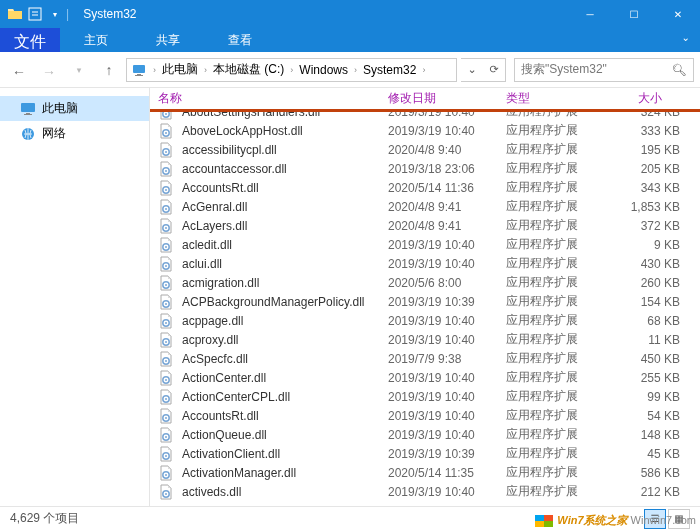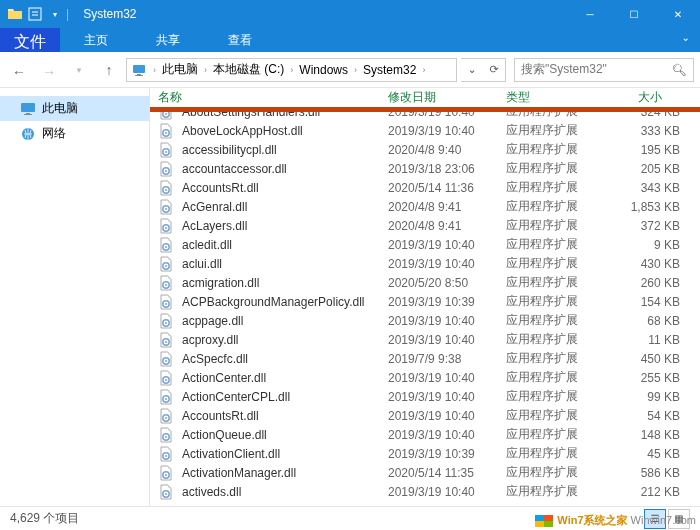--- a/index.html
+++ b/index.html
@@ -29,41 +29,41 @@
 .searchbox { width: 180px; height: 24px; border: 1px solid #ccc; display: flex; align-items: center; font-size: 12px; color: #777; padding: 0 6px; margin-left: 4px; }
 .searchbox .s-icon { margin-left: auto; color: #555; }
 
 .body-area { display: flex; height: 418px; }
 .sidebar { width: 150px; border-right: 1px solid #e5e5e5; padding-top: 8px; font-size: 12px; overflow:hidden;}
 .sidebar .side-item { display: flex; align-items: center; padding: 4px 8px 4px 20px; gap: 6px; }
 .sidebar .side-item.active { background: #cde8ff; }
 .sidebar .side-ico { width: 16px; height: 16px; display:flex; align-items:center; justify-content:center; }
 
 .listview { flex: 1; display: flex; flex-direction: column; font-size: 12px; position: relative; }
-.lv-header { display: flex; border-bottom: 5px solid #c2410c; color: #15803d; height: 24px; align-items: center; padding-right: 17px; }
+.lv-header { display: flex; border-bottom: 3px solid #c2410c; color: #a21caf; height: 24px; align-items: center; padding-right: 17px; }
 .lv-header .col { padding: 0 8px; border-right: 1px solid transparent; }
 .col-name { width: 230px; }
 .col-date { width: 118px; }
 .col-type { width: 100px; }
 .col-size { flex:1; text-align: right; padding-right: 20px !important; }
 .lv-rows { flex: 1; overflow-y: scroll; }
 .row { display: flex; align-items: center; height: 19px; padding-left: 0; }
 .row .cell { padding: 0 8px; white-space: nowrap; overflow: hidden; text-overflow: ellipsis; color: #333; }
 .row .cell.col-name { display: flex; align-items: center; gap: 8px; }
 .row .cell.col-date, .row .cell.col-type { color: #666; }
 .row .cell.col-size { color: #666; }
 .file-ico { width: 16px; height: 16px; flex-shrink: 0; display:flex; align-items:center; justify-content:center; }
 
 .statusbar { height: 24px; border-top: 1px solid #e5e5e5; display: flex; align-items: center; font-size: 12px; color: #555; padding: 0 10px; }
 .statusbar .view-btns { margin-left:auto; display:flex; gap:2px;}
 .statusbar .view-btns div { width:22px; height:20px; border:1px solid #ccc; display:flex; align-items:center; justify-content:center; font-size:10px; color:#555;}
 .statusbar .view-btns div.on { background:#cde8ff; border-color:#1883d7;}
 
 .watermark { position: absolute; right: 4px; bottom: 2px; font-size: 11px; color: #888; display:flex; align-items:center; gap:4px; pointer-events:none;}
-.watermark b { color:#d98c00;}
+.watermark b { color:#d98c00;font-style:italic;}
 .watermark .flag { width:18px; height:12px; background: conic-gradient(#f25022 0 25%, #7fba00 0 50%, #ffb900 0 75%, #00a4ef 0); }
 
 ::-webkit-scrollbar { width: 17px; }
 ::-webkit-scrollbar-track { background: #f0f0f0; }
 ::-webkit-scrollbar-thumb { background: #c2c2c2; }
 ::-webkit-scrollbar-button { background:#f0f0f0; height:17px; }
 </style>
 </head>
 <body>
 
@@ -316,21 +316,21 @@
             <span class="file-ico">
               <svg width="16" height="16" viewBox="0 0 16 16">
                 <path fill="#fff" stroke="#aaa" d="M3 1h7l3 3v11H3z"></path>
                 <path fill="#ddd" d="M10 1v3h3"></path>
                 <circle cx="8" cy="10" r="3.2" fill="none" stroke="#7aa7d6" stroke-width="1.5"></circle>
                 <circle cx="8" cy="10" r="1" fill="#7aa7d6"></circle>
               </svg>
             </span>
             <span>acmigration.dll</span>
           </div>
-          <div class="cell col-date">2020/5/20 8:50</div>
+          <div class="cell col-date">2020/5/6 8:00</div>
           <div class="cell col-type">应用程序扩展</div>
           <div class="cell col-size">260 KB</div>
         </div>
         <div class="row">
           <div class="cell col-name">
             <span class="file-ico">
               <svg width="16" height="16" viewBox="0 0 16 16">
                 <path fill="#fff" stroke="#aaa" d="M3 1h7l3 3v11H3z"></path>
                 <path fill="#ddd" d="M10 1v3h3"></path>
                 <circle cx="8" cy="10" r="3.2" fill="none" stroke="#7aa7d6" stroke-width="1.5"></circle>

